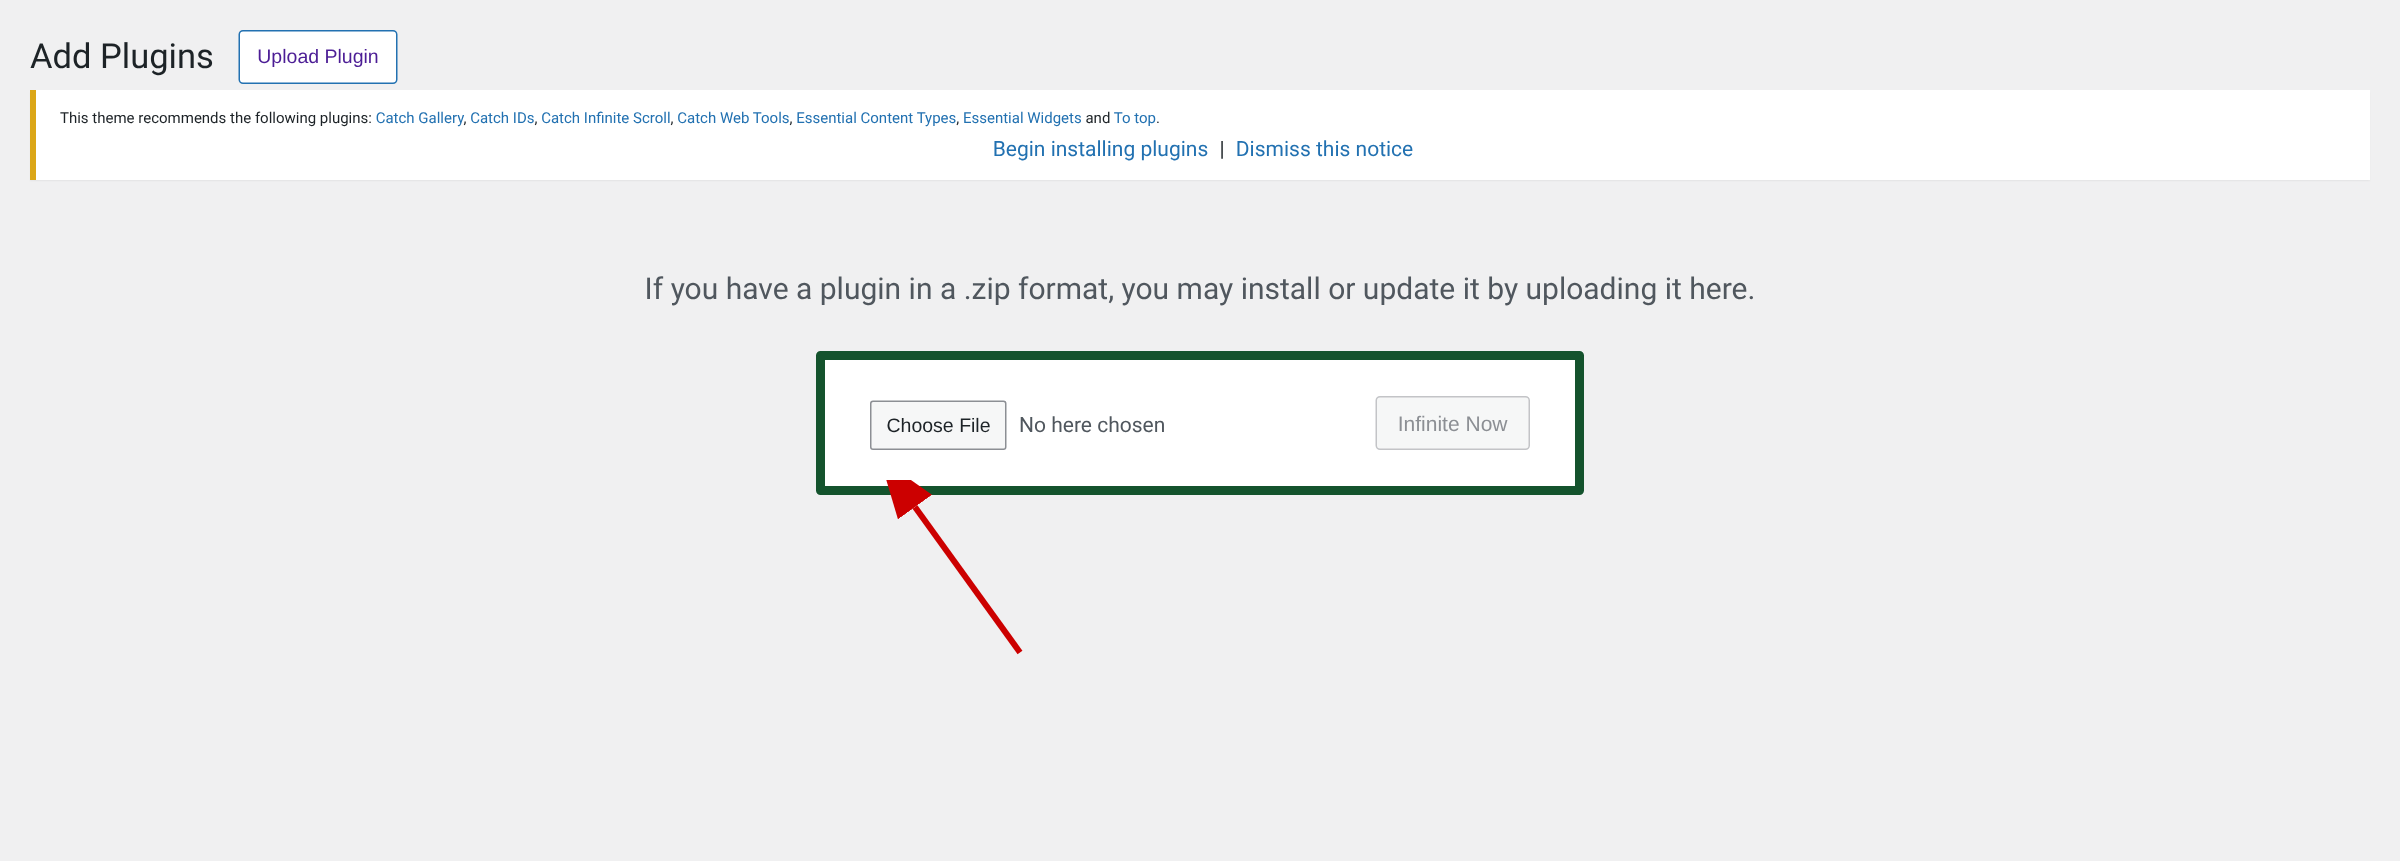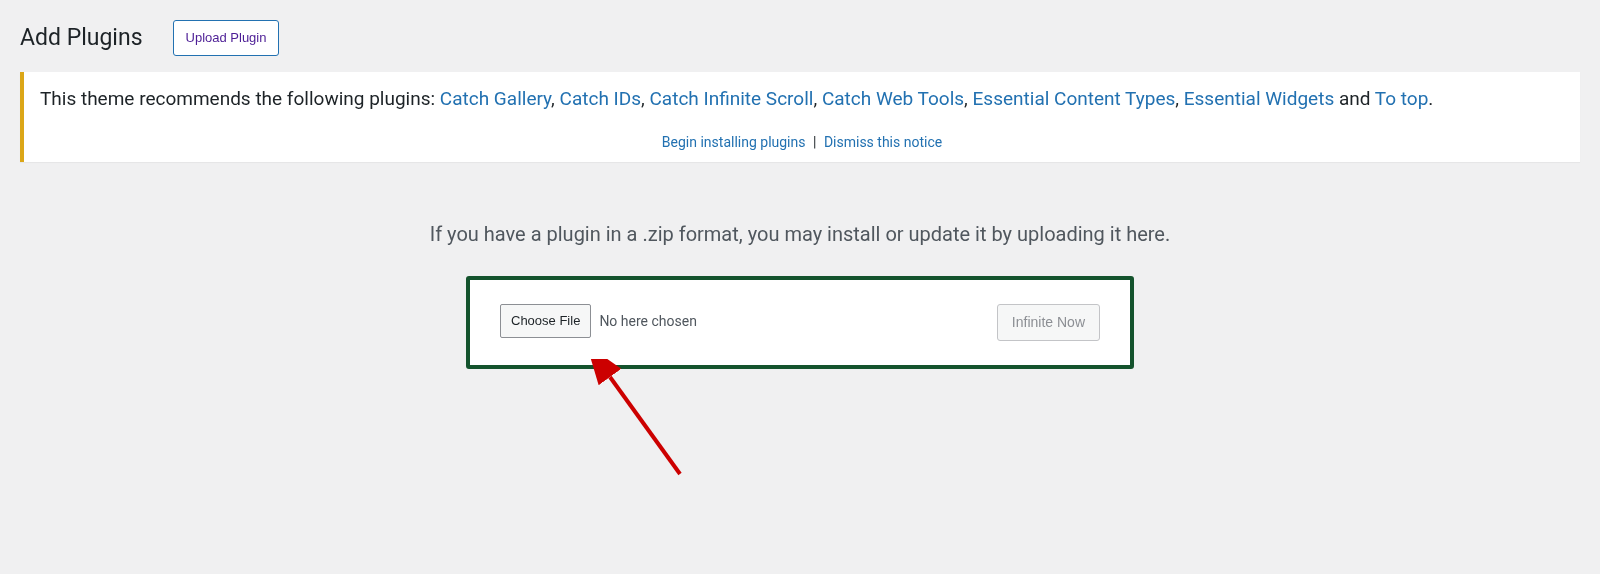--- a/index.html
+++ b/index.html
@@ -9,22 +9,22 @@
       font-size: 14px;
       color: #1d2327;
       min-height: 574px;
     }
     .page-wrapper {
       padding: 20px 20px 20px 20px;
     }
     .page-header {
       display: flex;
       align-items: center;
-      gap: 30px;
-      margin-bottom: 16px;
+      gap: 16px;
+      margin-bottom: 4px;
     }
     .page-title {
       font-size: 23px;
       font-weight: 400;
       color: #1d2327;
       line-height: 1.3;
     }
     .upload-plugin-btn {
       border: 1px solid #2271b1;
       background: #fff;
@@ -36,23 +36,23 @@
       line-height: 2;
     }
     .notice-box {
       background: #fff;
       border-left: 4px solid #dba617;
       padding: 12px 16px;
       margin-bottom: 20px;
       box-shadow: 0 1px 1px rgba(0,0,0,0.04);
     }
     .notice-text {
-      font-size: 19px;
+      font-size: 10px;
       color: #1d2327;
-      margin-bottom: 20px;
+      margin-bottom: 4px;
       line-height: 1.6;
     }
     .notice-text a {
       color: #2271b1;
       text-decoration: none;
     }
     .notice-actions {
       font-size: 14px;
       margin-top: 4px;
       text-align: center;
@@ -72,26 +72,26 @@
       padding: 40px 20px 20px;
     }
     .upload-description {
       font-size: 20px;
       color: #50575e;
       margin-bottom: 30px;
       text-align: center;
     }
     .upload-form-box {
       background: #fff;
-      border: 4px solid #14532d;
+      border: 6px solid #14532d;
       border-radius: 3px;
       padding: 24px 30px;
-      width: 668px;
+      width: 512px;
       display: flex;
-      align-items: flex-start;
+      align-items: flex-end;
       justify-content: space-between;
       position: relative;
     }
     .file-input-area {
       display: flex;
       align-items: center;
       gap: 8px;
     }
     .choose-file-btn {
       background: #f6f7f7;

